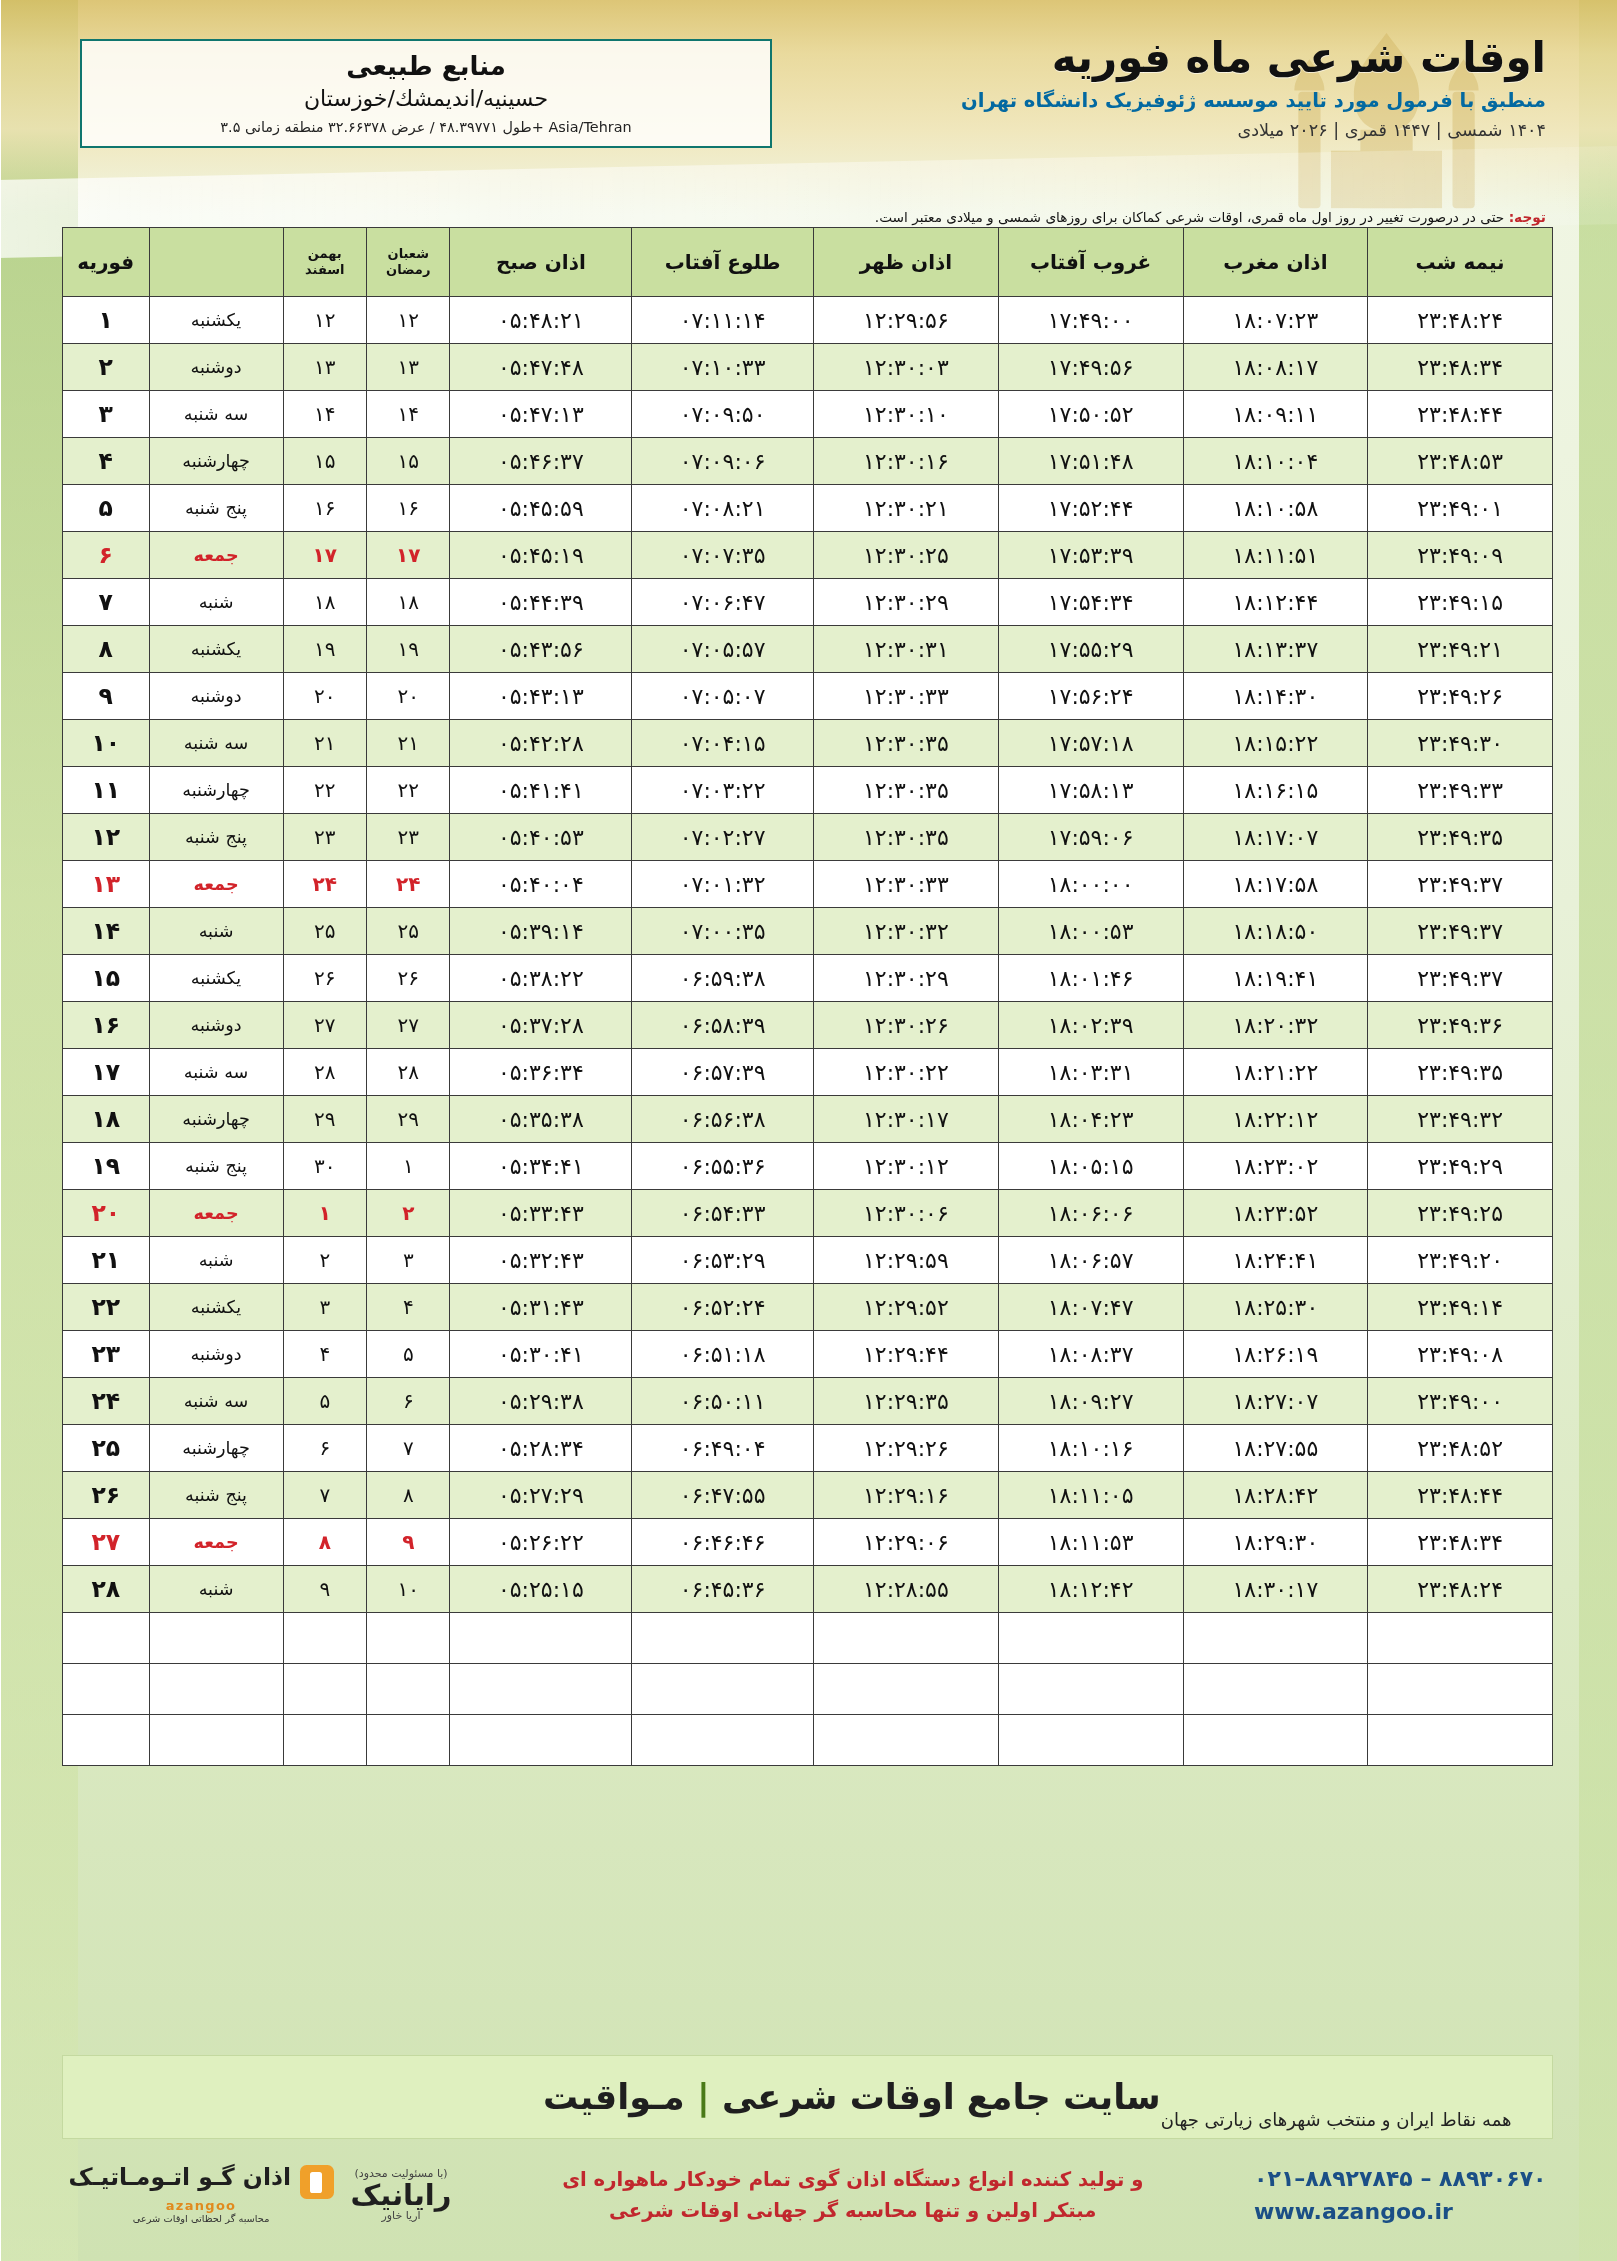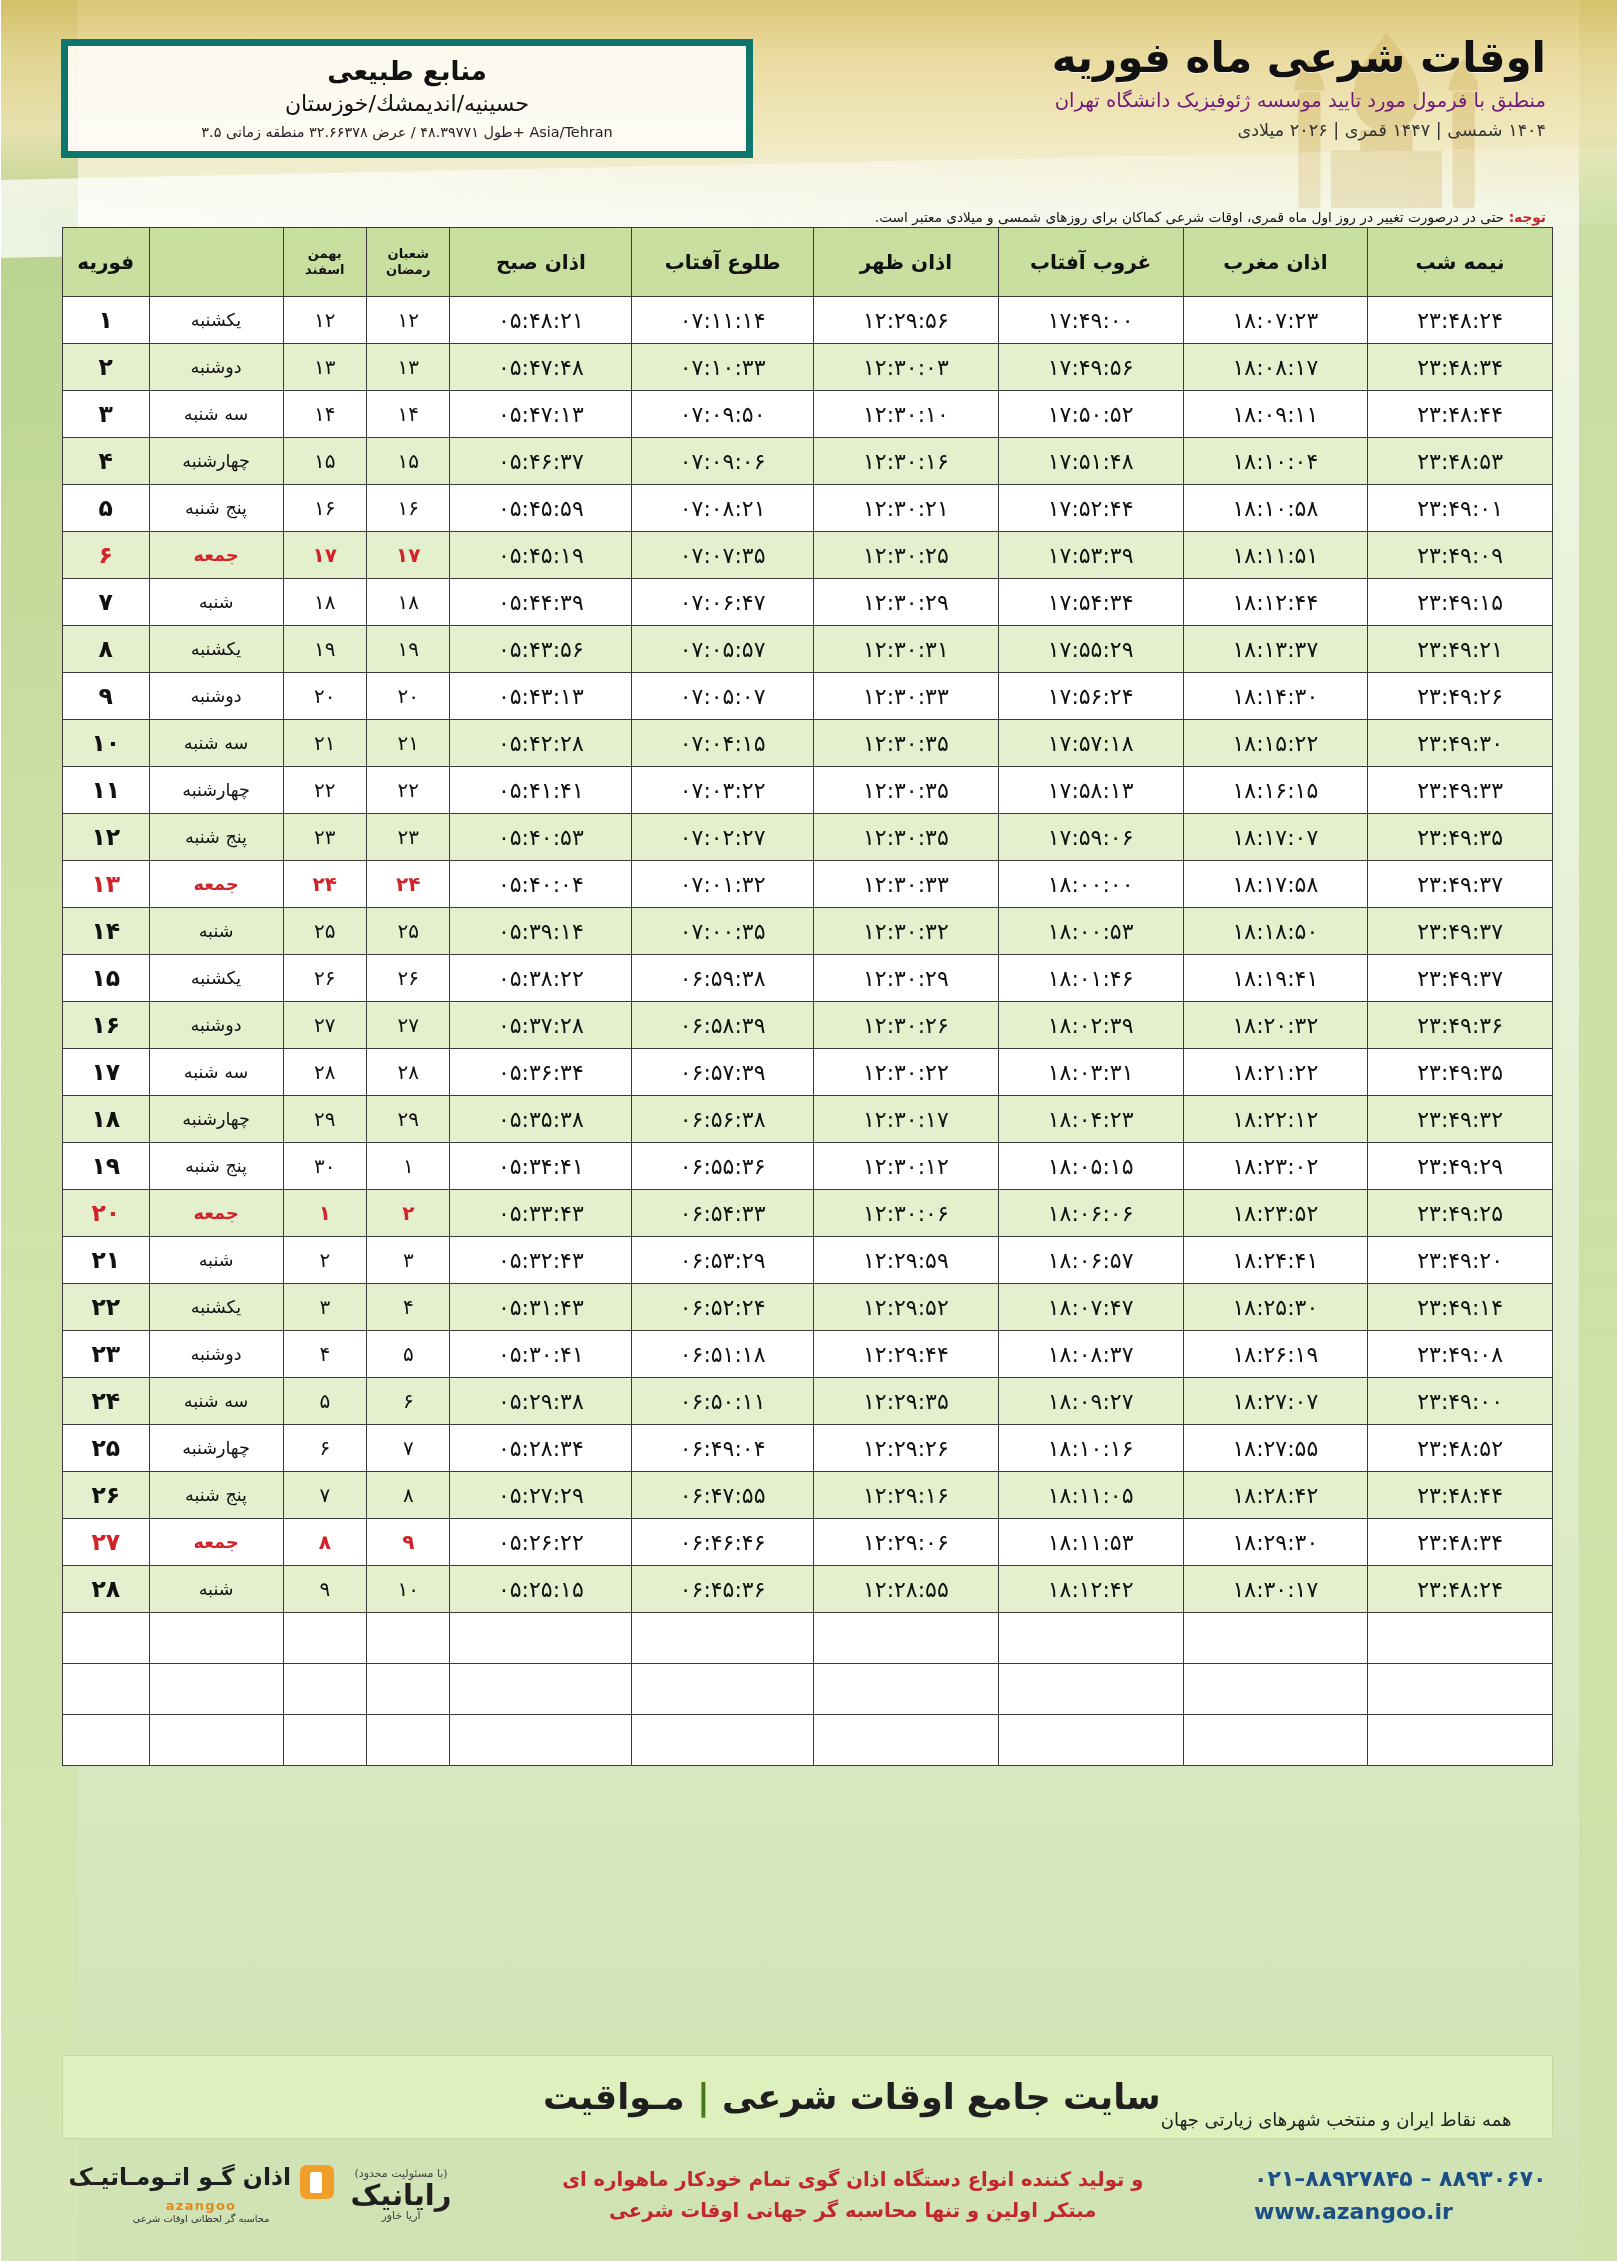--- a/index.html
+++ b/index.html
@@ -79,36 +79,36 @@
   .title-main {
     font-size: 42px;
     font-weight: bold;
     color: #111;
     letter-spacing: 0;
     line-height: 1.2;
     text-shadow: 0 1.3px 0 rgba(255,255,255,.6);
   }
   .title-sub {
     font-size: 19.6px;
-    font-weight: normal;
-    color: #701a75;
+    font-weight: bold;
+    color: #0369a1;
     margin-top: 6.5px;
   }
   .title-dates {
     font-size: 17.6px;
     color: #333;
     margin-top: 7.8px;
   }
 
   .source-box {
     position: absolute;
-    left: 61px;
+    left: 80px;
     top: 13px;
     width: 692px;
-    border: 7px solid #0f766e;
+    border: 2px solid #0f766e;
     background: rgba(255,255,255,.82);
     text-align: center;
     padding: 9px 6.5px 10.4px 6.5px;
     box-sizing: border-box;
   }
   .source-title {
     font-size: 26px;
     font-weight: bold;
     color: #111;
     line-height: 1.25;

